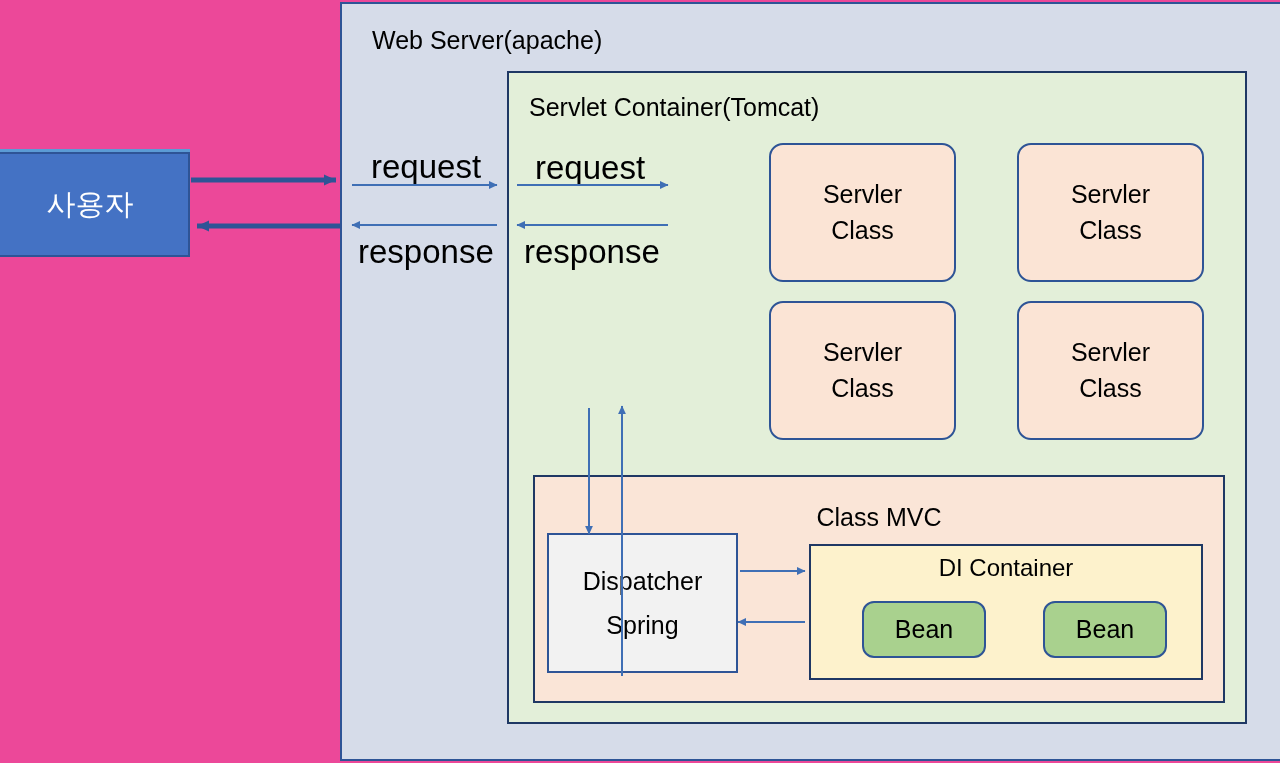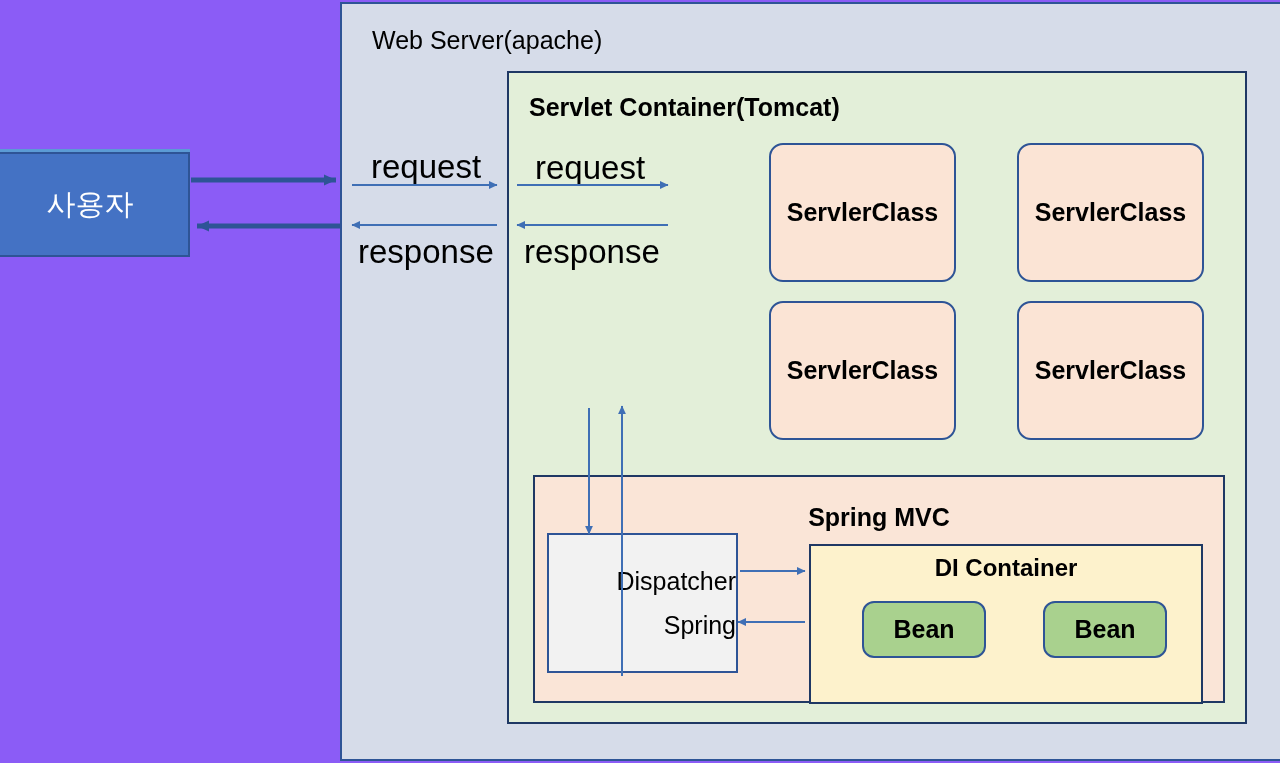--- a/index.html
+++ b/index.html
@@ -5,21 +5,21 @@
 <style>
   html, body {
     margin: 0;
     padding: 0;
     background: #000000;
   }
   #canvas {
     position: relative;
     width: 1280px;
     height: 763px;
-    background: #8b5cf6;
+    background: #ec4899;
     overflow: hidden;
     font-family: "Liberation Sans", "DejaVu Sans", sans-serif;
   }
 
   
   .panel {
     position: absolute;
     box-sizing: border-box;
   }
 
@@ -32,37 +32,36 @@
     border: 2px solid #2e5496;
   }
 
   #servlet-container-panel {
     left: 165px;   
     top: 67px;
     width: 740px;
     height: 653px;
     background: #e3efd9;
     border: 2px solid #1f3864;
-    font-weight: bold;
   }
 
   #spring-mvc-panel {
     left: 24px;    
     top: 402px;
     width: 692px;
     height: 228px;
     background: #fae5d7;
     border: 2px solid #1f3864;
   }
 
   #di-container-panel {
     left: 274px;   
     top: 67px;
     width: 394px;
-    height: 160px;
+    height: 136px;
     background: #fdf2cc;
     border: 2px solid #1f3864;
   }
 
   
   .panel-title {
     position: absolute;
     color: #000000;
     white-space: nowrap;
   }
@@ -117,41 +116,41 @@
   }
 
   
   .servler-box {
     position: absolute;
     background: #fbe4d5;
     border: 2px solid #2e5496;
     border-radius: 14px;
     box-sizing: border-box;
     display: flex;
-    flex-direction: row;
+    flex-direction: column;
     align-items: center;
     justify-content: center;
     font-size: 25px;
     color: #000000;
     line-height: 1.42;
   }
 
   
   #dispatcher-servlet-box {
     position: absolute;
     left: 547px;
     top: 533px;
     width: 191px;
     height: 140px;
     background: #f2f2f2;
     border: 2px solid #2e5496;
     box-sizing: border-box;
     display: flex;
     flex-direction: column;
-    align-items: flex-end;
+    align-items: center;
     justify-content: center;
     font-size: 25px;
     color: #000000;
     line-height: 1.45;
     gap: 8px;
   }
 
   
   .bean-box {
     position: absolute;
@@ -209,21 +208,21 @@
         <span>Servler</span>
         <span>Class</span>
       </div>
 
       <div class="servler-box" style="left:508px; top:228px; width:187px; height:139px;">
         <span>Servler</span>
         <span>Class</span>
       </div>
 
       <div class="panel" id="spring-mvc-panel">
-        <div class="panel-title" id="spring-mvc-title">Spring MVC</div>
+        <div class="panel-title" id="spring-mvc-title">Class MVC</div>
 
         <div class="panel" id="di-container-panel">
           <div class="panel-title" id="di-container-title">DI Container</div>
 
           <div class="bean-box" style="left:51px; top:55px; width:124px; height:57px;">
             <span>Bean</span>
           </div>
 
           <div class="bean-box" style="left:232px; top:55px; width:124px; height:57px;">
             <span>Bean</span>

